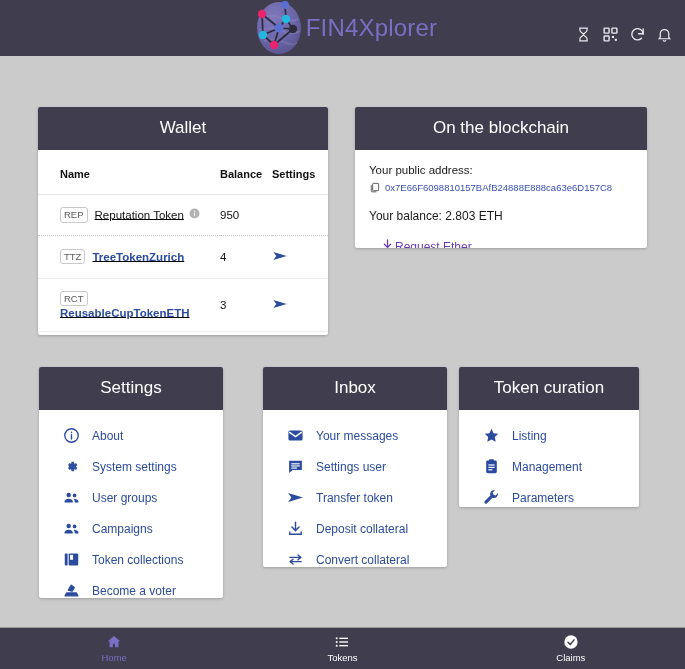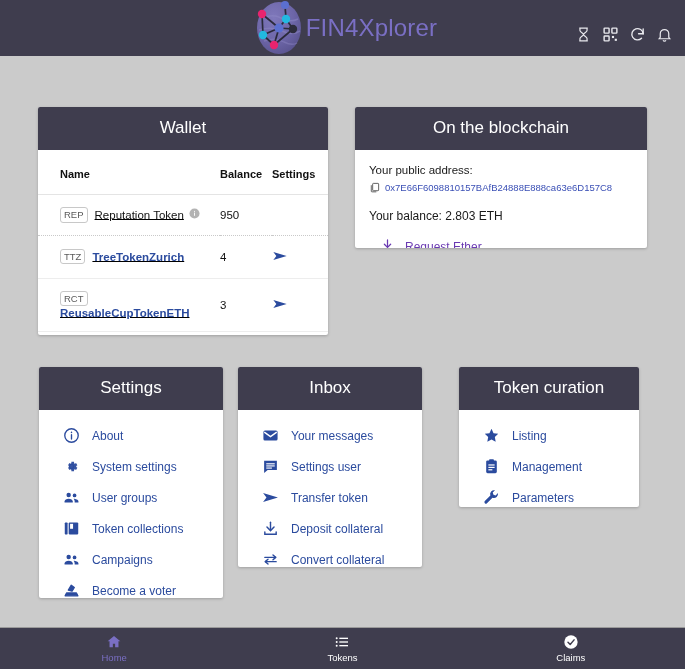--- a/index.html
+++ b/index.html
@@ -74,28 +74,28 @@
   #blockchain { left: 355px; top: 107px; width: 292px; height: 141px; }
   #blockchain .card-body { padding: 14px 14px 12px 14px; }
   .bc-label { font-size: 11.5px; color: #1a1a1a; margin-bottom: 3px; }
   .bc-addr-row { display: flex; align-items: center; gap: 5px; }
   .bc-addr {
     font-size: 9.5px; color: #3a4fb5; 
     word-break: break-all; line-height: 1.3;
   }
   .bc-balance { font-size: 12px; color: #1a1a1a; margin-top: 12px; }
   .req-ether {
-    display: flex; align-items: center; gap: 10px;
+    display: flex; align-items: center; 
     margin-top: 15px; padding-left: 11px;
     color: #6a3ab2; font-size: 12px;
   }
 
   
   #settings { left: 39px; top: 367px; width: 184px; height: 231px; }
-  #inbox    { left: 238px; top: 367px; width: 184px; height: 200px; }
+  #inbox    { left: 263px; top: 367px; width: 184px; height: 200px; }
   #curation { left: 459px; top: 367px; width: 180px; height: 140px; }
   .menu { padding: 10px 0 10px 0; }
   .menu-item {
     display: flex; align-items: center; gap: 12px;
     padding: 7px 0 7px 24px;
     color: #2b4b9e; font-size: 12px;
   }
   .menu-item .mi-ic { width: 17px; height: 17px; flex: 0 0 17px; display: block; }
   .menu-item .mi-lb { line-height: 1; }
 
@@ -301,38 +301,38 @@
             <path d="M2.2 17.8c0-2.6 2.7-4.2 5.8-4.2s5.8 1.6 5.8 4.2v1.3H2.2z"></path>
             <path d="M15 13.8c2.8.1 6.8 1.2 6.8 3.9v1.4h-5.3v-1.6c0-1.5-.6-2.7-1.5-3.7z"></path>
           </svg>
         </span>
         <span class="mi-lb">User groups</span>
       </div>
 
       <div class="menu-item">
         <span class="mi-ic">
           <svg viewBox="0 0 24 24" width="17" height="17" fill="#2b4b9e">
-            <rect x="2.5" y="3.5" width="4" height="17" rx="1"></rect>
-            <rect x="8" y="3.5" width="13.5" height="17" rx="1.6"></rect>
-            <rect x="10" y="5.4" width="4.2" height="7" fill="#ffffff"></rect>
-          </svg>
-        </span>
-        <span class="mi-lb">Token collections</span>
-      </div>
-
-      <div class="menu-item">
-        <span class="mi-ic">
-          <svg viewBox="0 0 24 24" width="17" height="17" fill="#2b4b9e">
             <circle cx="8" cy="8.5" r="3.1"></circle>
               <circle cx="16.3" cy="9" r="2.6"></circle>
             <path d="M2.2 17.8c0-2.6 2.7-4.2 5.8-4.2s5.8 1.6 5.8 4.2v1.3H2.2z"></path>
             <path d="M15 13.8c2.8.1 6.8 1.2 6.8 3.9v1.4h-5.3v-1.6c0-1.5-.6-2.7-1.5-3.7z"></path>
           </svg>
         </span>
         <span class="mi-lb">Campaigns</span>
+      </div>
+
+      <div class="menu-item">
+        <span class="mi-ic">
+          <svg viewBox="0 0 24 24" width="17" height="17" fill="#2b4b9e">
+            <rect x="2.5" y="3.5" width="4" height="17" rx="1"></rect>
+            <rect x="8" y="3.5" width="13.5" height="17" rx="1.6"></rect>
+            <rect x="10" y="5.4" width="4.2" height="7" fill="#ffffff"></rect>
+          </svg>
+        </span>
+        <span class="mi-lb">Token collections</span>
       </div>
 
       <div class="menu-item">
         <span class="mi-ic">
           <svg viewBox="0 0 24 24" width="17" height="17" fill="none" stroke="#2b4b9e" stroke-width="1.8" stroke-linejoin="round">
             <path d="M7.5 11.5l4.2-7 4.3 3.3-3.2 5.2z" fill="#2b4b9e"></path>
             <path d="M3 19.5l2-4h14l2 4z" fill="#2b4b9e"></path>
           </svg>
         </span>
         <span class="mi-lb">Become a voter</span>

